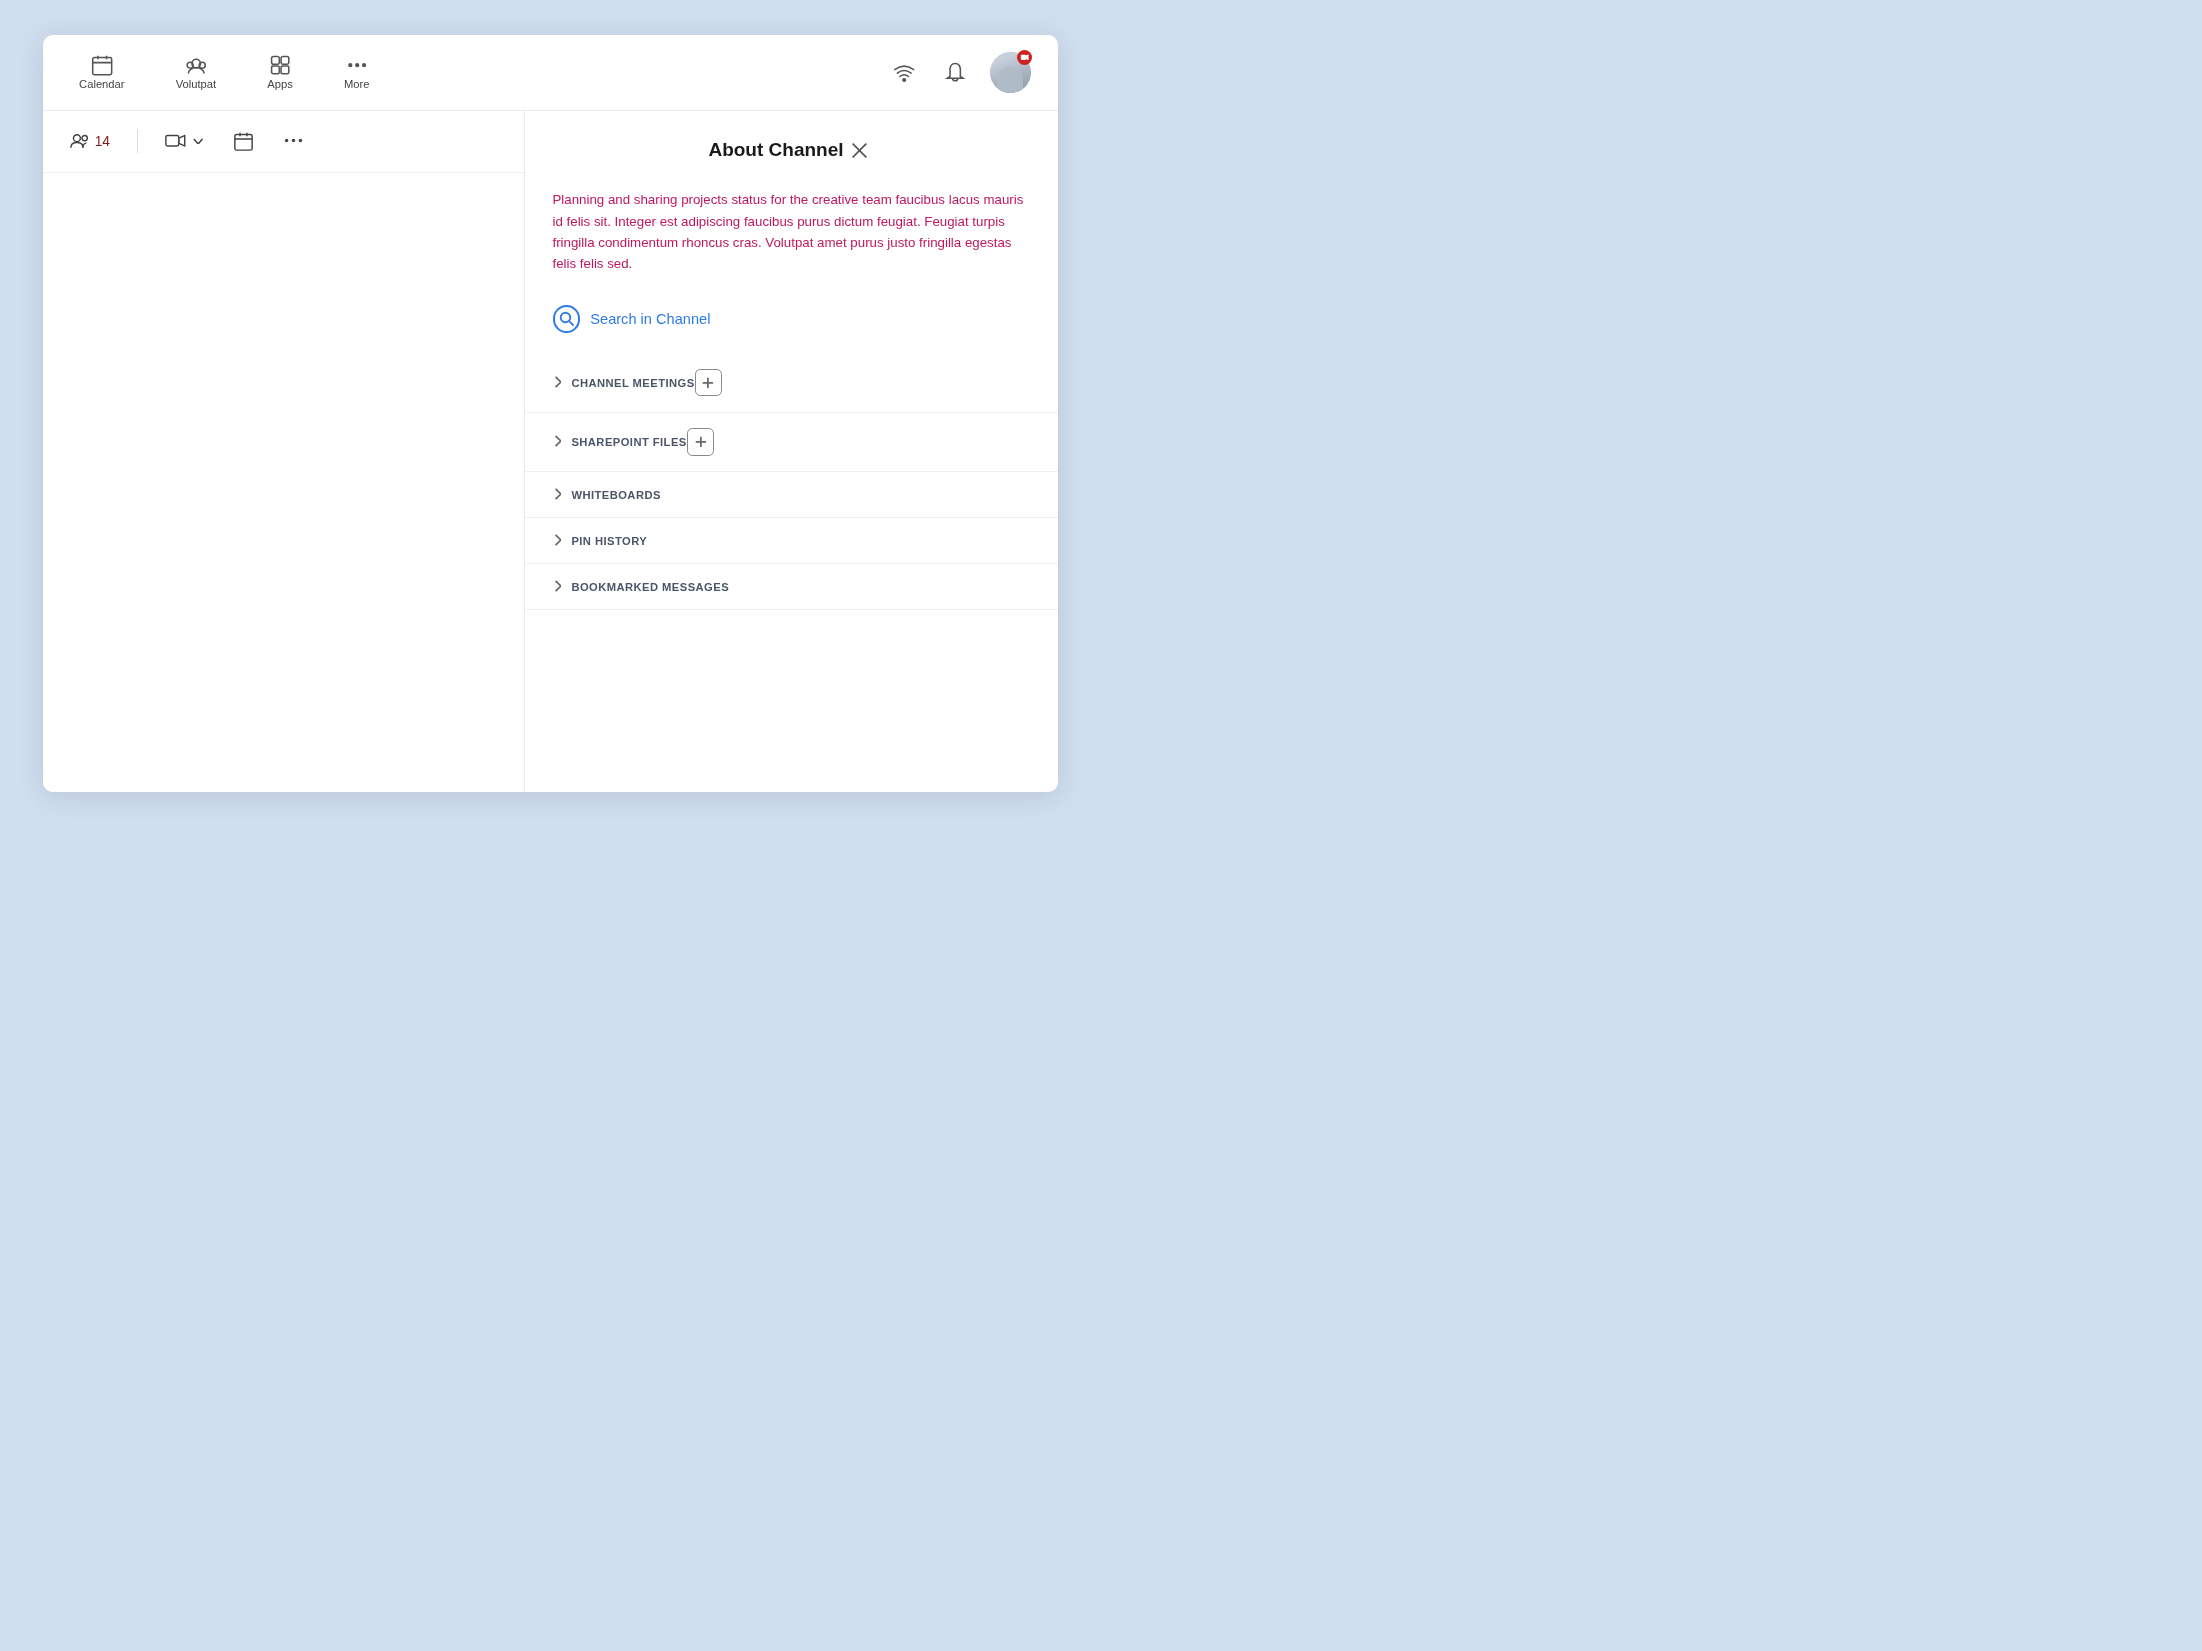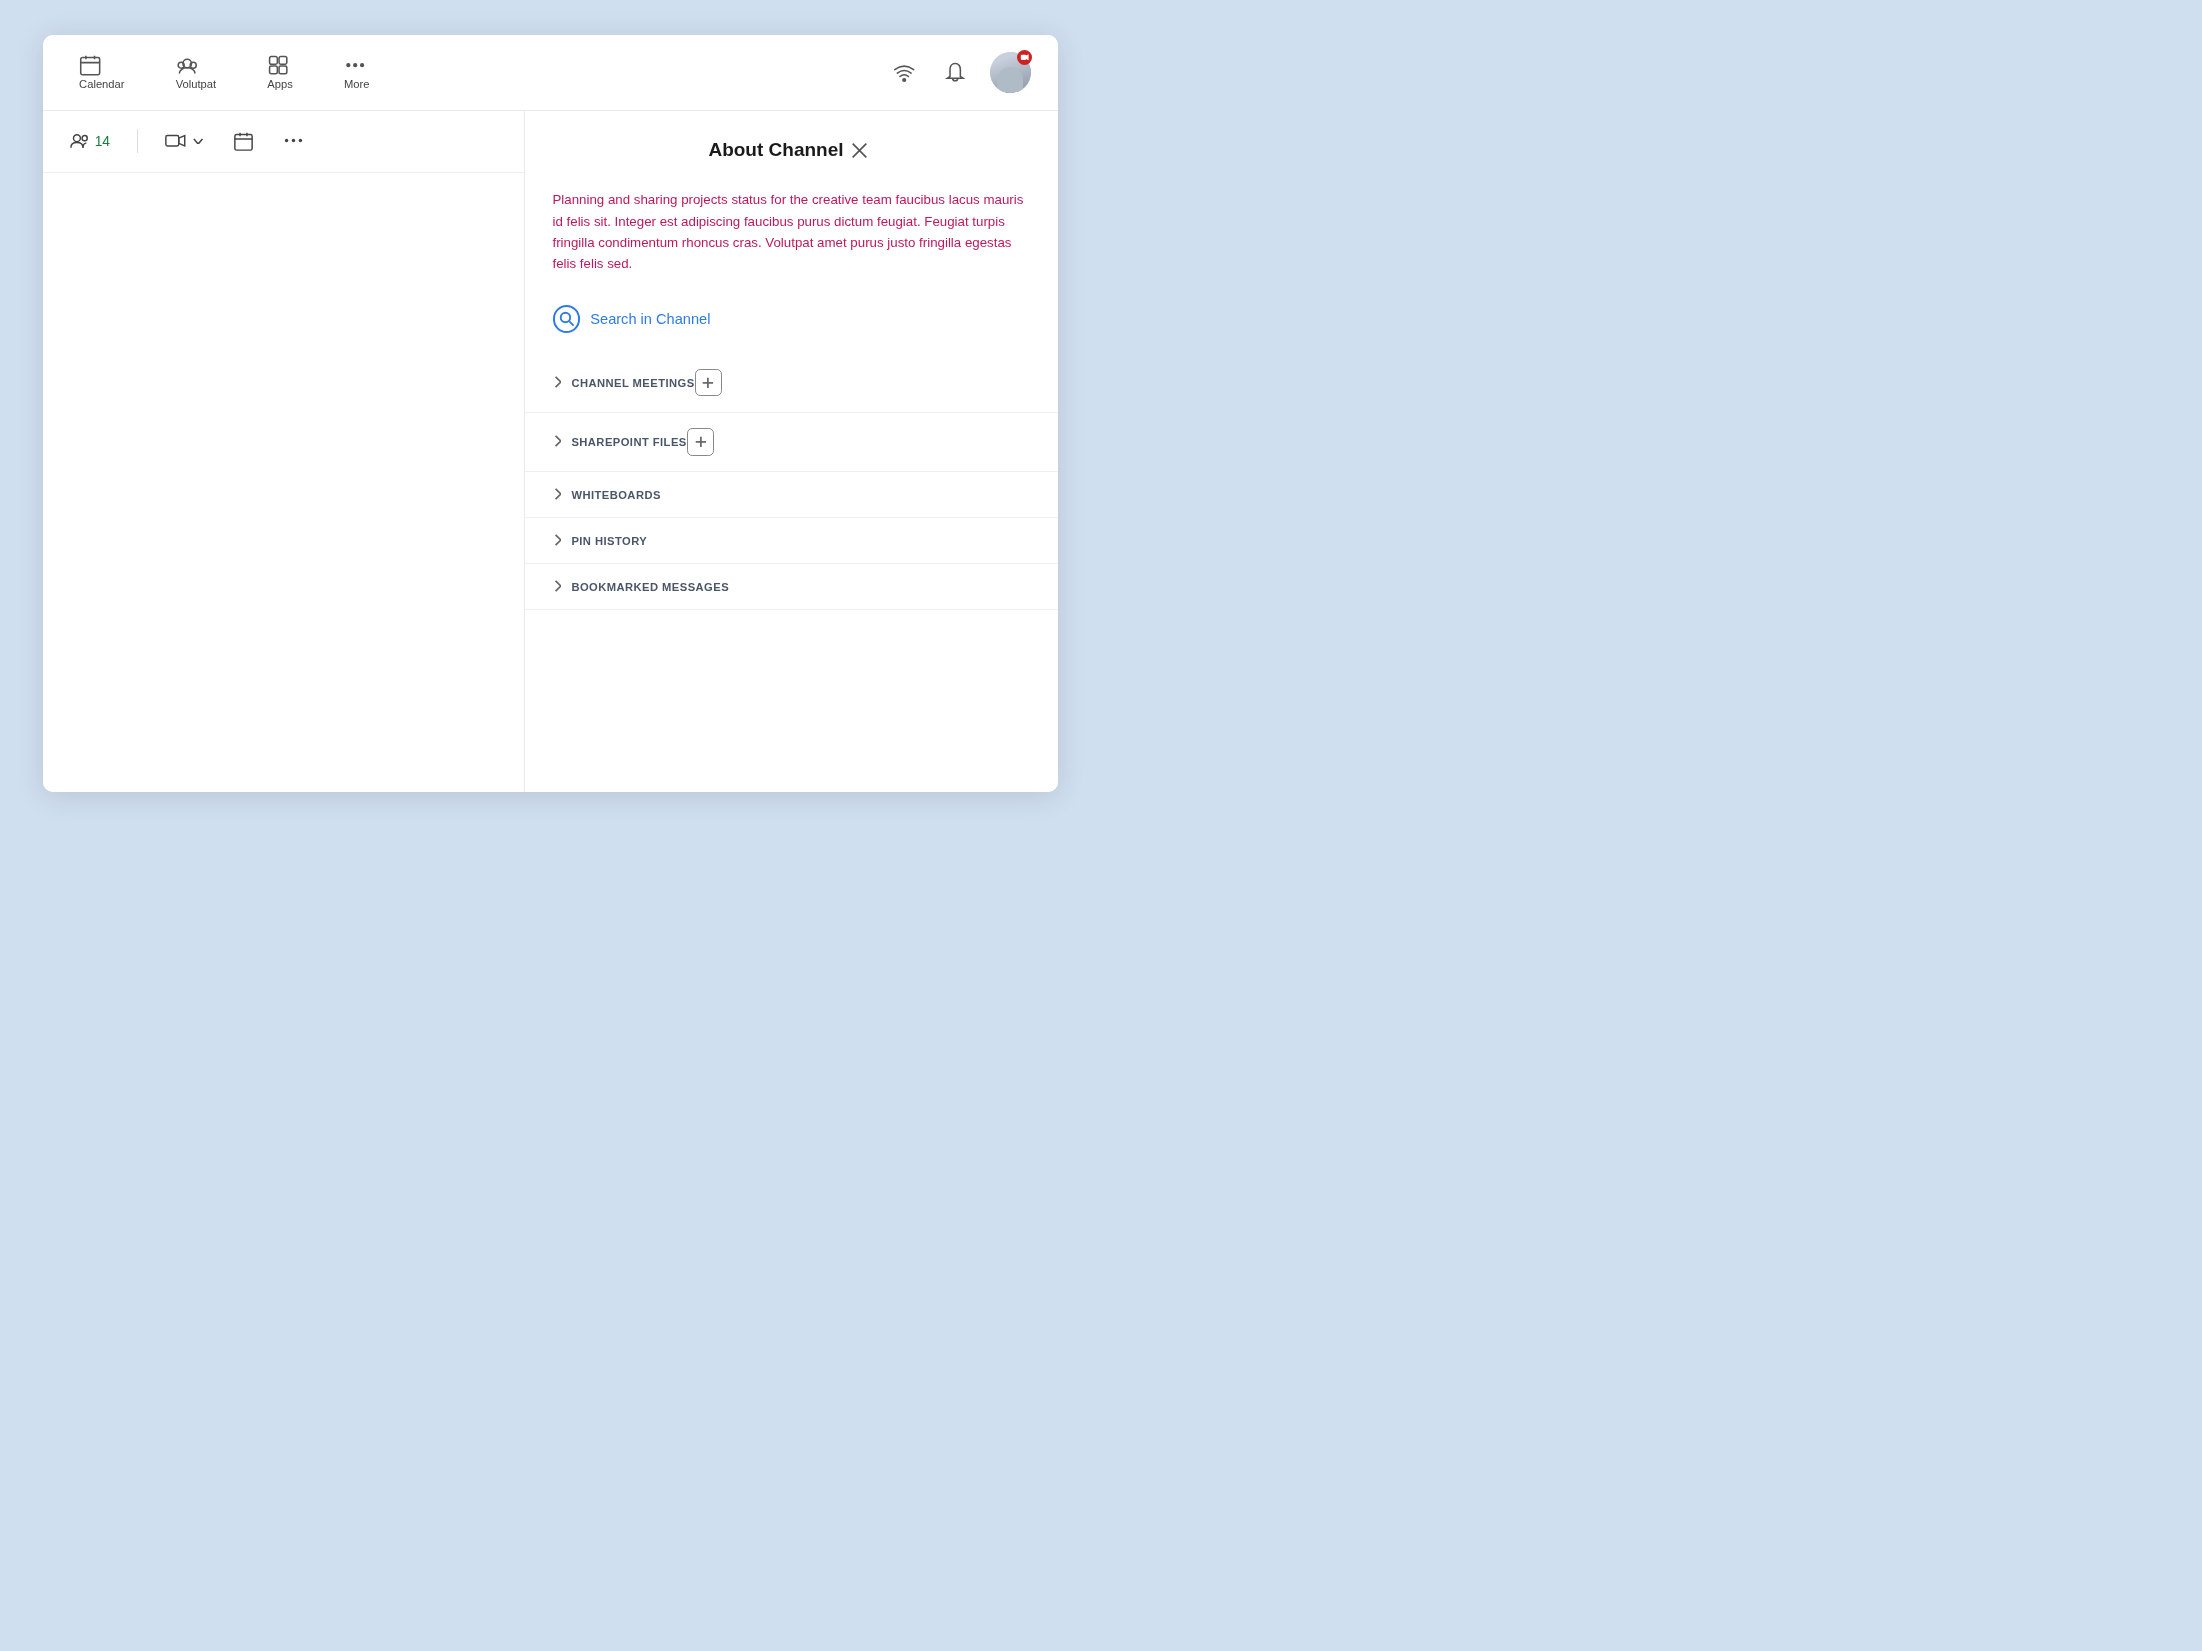--- a/index.html
+++ b/index.html
@@ -38,21 +38,21 @@
 
     .nav-left {
       display: flex;
       align-items: center;
       gap: 34px;
     }
 
     .nav-item {
       display: flex;
       flex-direction: column;
-      align-items: flex-start;
+      align-items: center;
       gap: 1px;
       cursor: pointer;
       color: #444;
       font-size: 12px;
       padding: 5.2px 8.6px;
       border-radius: 6.9px;
     }
 
     .nav-icon {
       font-size: 19px;
@@ -161,21 +161,21 @@
     .toolbar-divider {
       width: 0.9px;
       height: 24px;
       background: #ddd;
       margin: 0 3.4px;
     }
 
     .member-count {
       font-size: 13.8px;
       font-weight: 400;
-      color: #15803d;
+      color: #7f1d1d;
     }
 
     
     .right-panel {
       width: 533px;
       background: #ffffff;
       display: flex;
       flex-direction: column;
       overflow-y: auto;
     }

